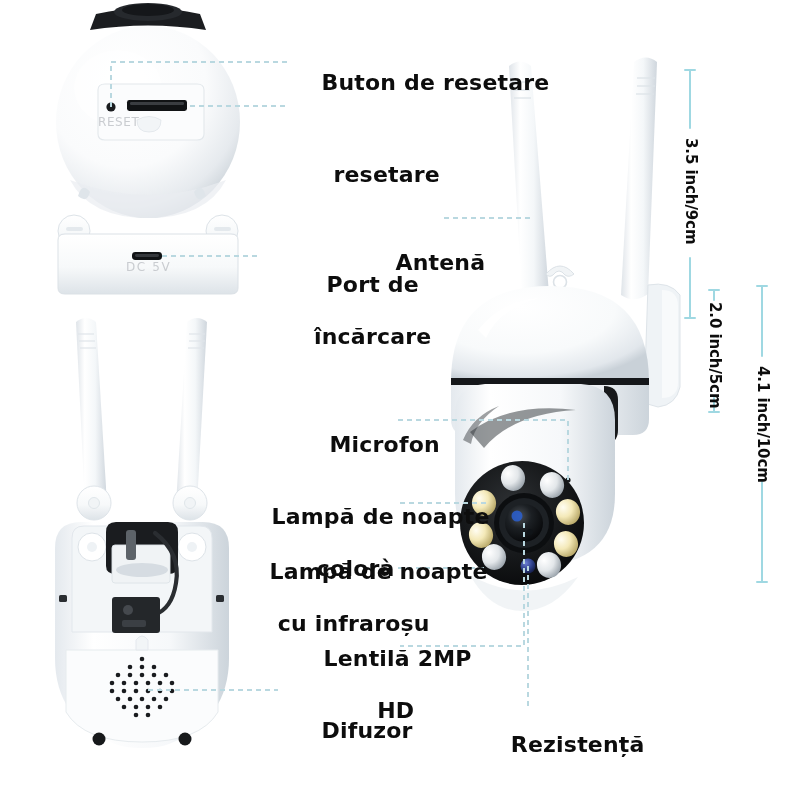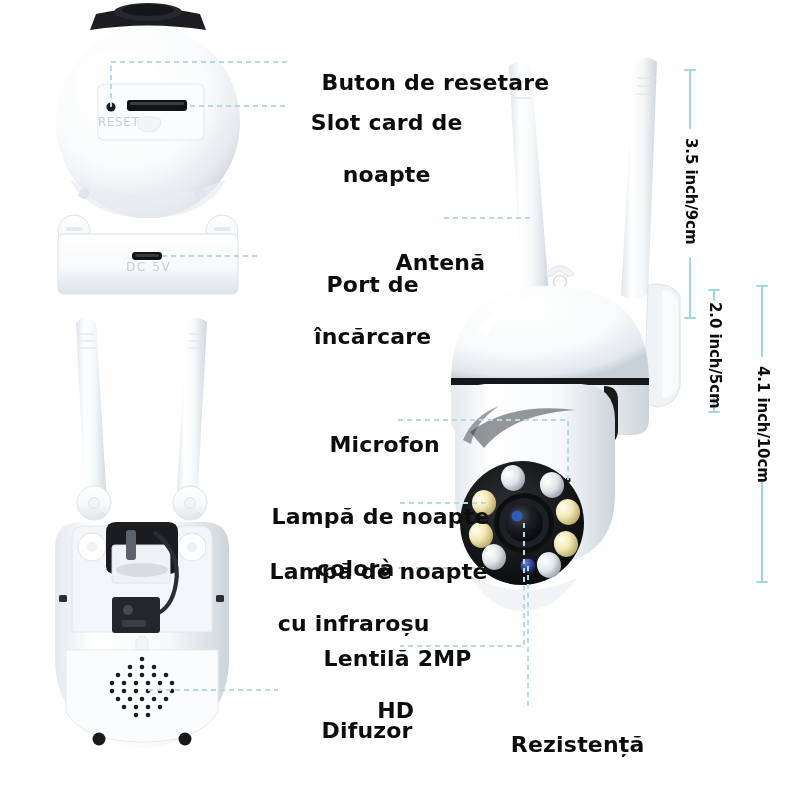--- a/index.html
+++ b/index.html
@@ -349,22 +349,22 @@
   </svg>
 
   <div class="tiny-print" style="left:98px; top:115px;">RESET</div>
   <div class="tiny-print" style="left:126px; top:260px; letter-spacing:1.6px;">DC 5V</div>
 
   <div class="label lf" style="left:290px; top:44px;">
     <span>Buton de resetare</span>
   </div>
 
   <div class="label ctr" style="left:276px; top:84px; width:190px;">
-    <span>Slot card de</span><br>
-    <span>noapte</span>
+    <br>
+    <span>resetare</span>
   </div>
 
   <div class="label lf" style="left:364px; top:224px;">
     <span>Antenă</span>
   </div>
 
   <div class="label ctr" style="left:264px; top:246px; width:186px;text-align:center;">
     <span>Port de</span><br>
     <span>încărcare</span>
   </div>

